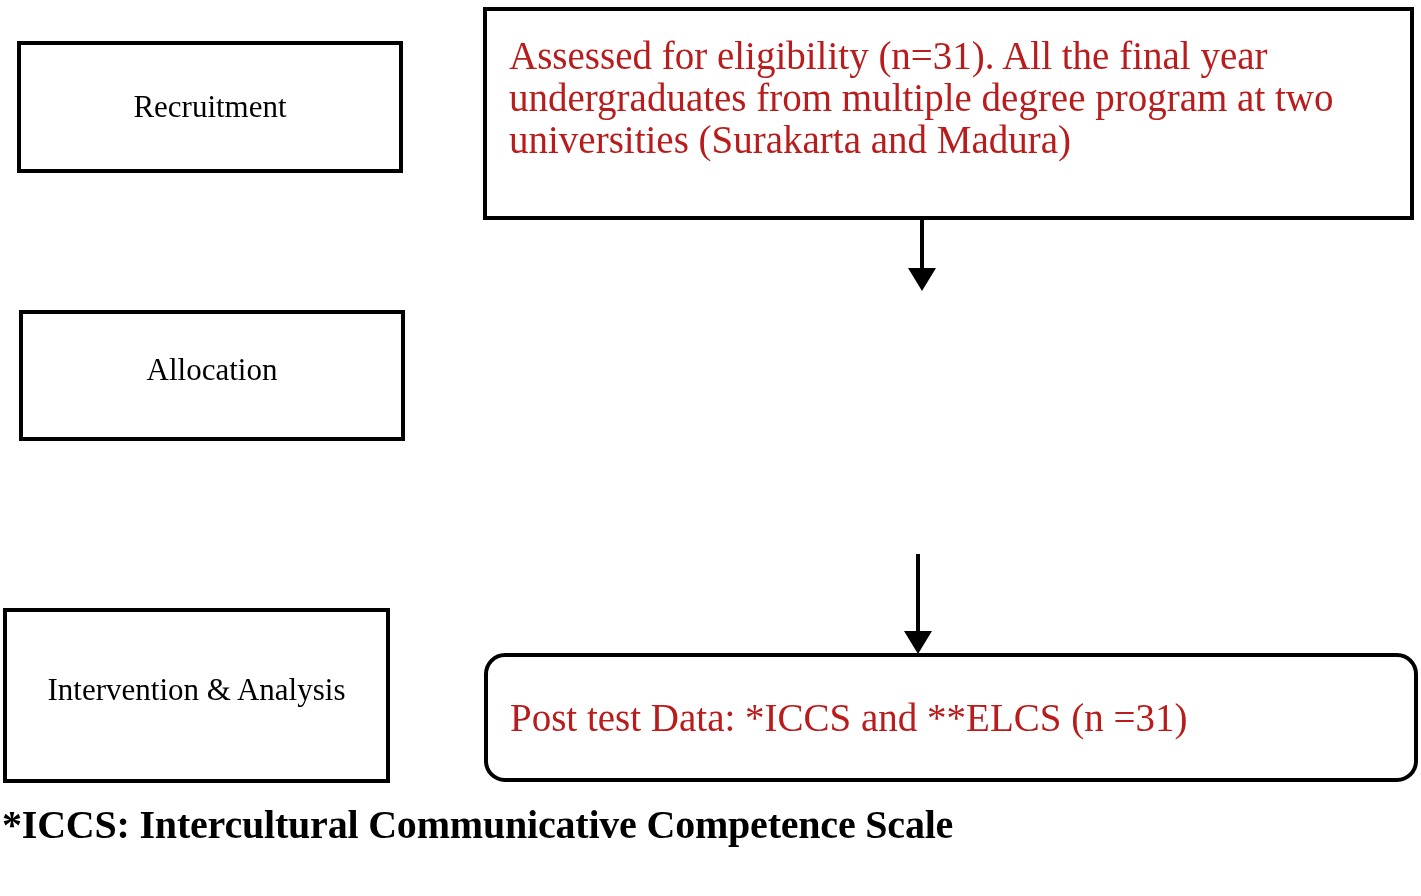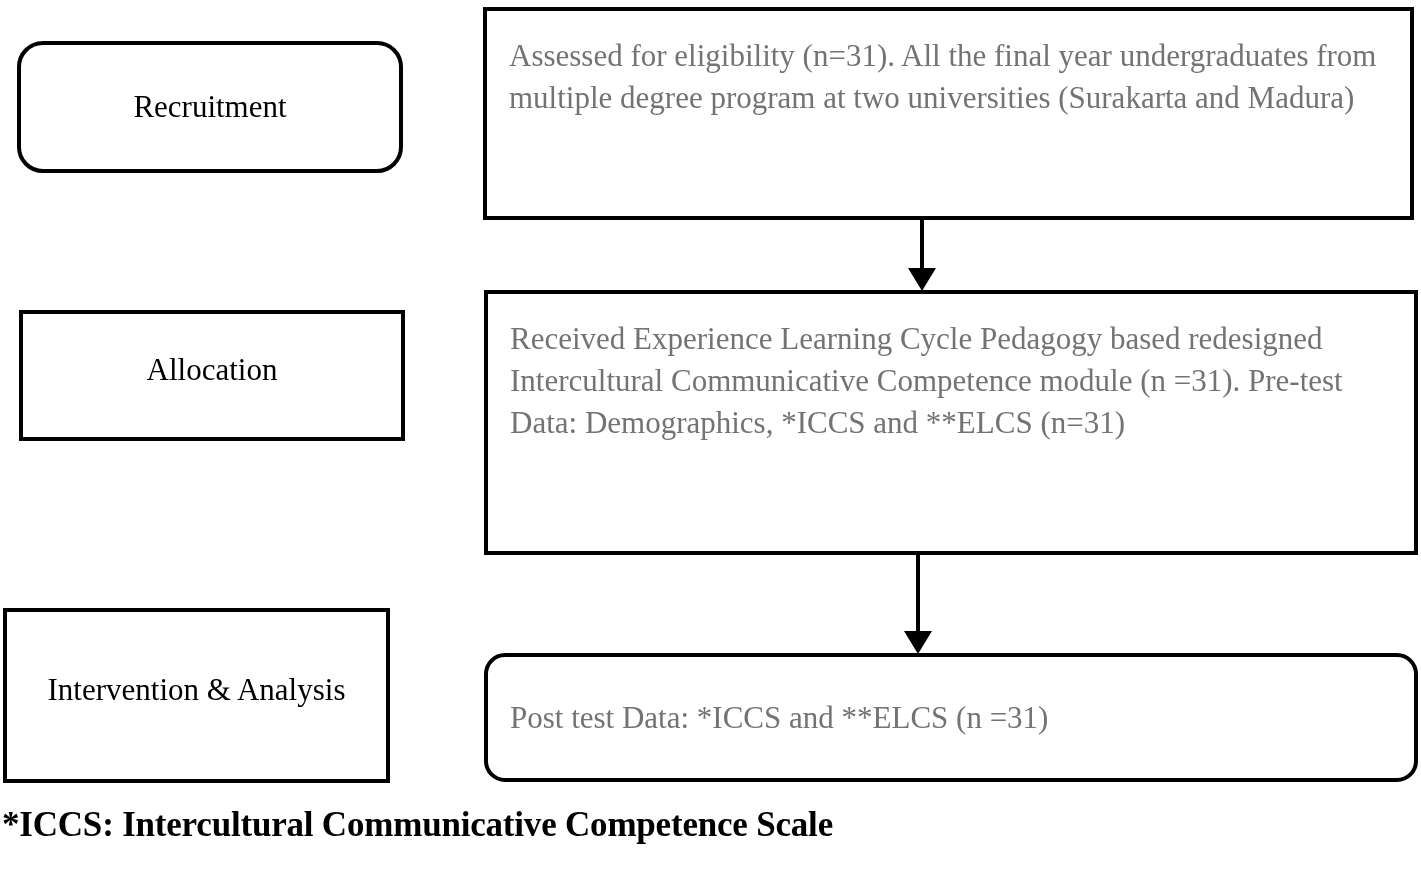--- a/index.html
+++ b/index.html
@@ -32,23 +32,23 @@
     font-size: 31px;
     line-height: 42px;
     color: #000000;
   }
 
   .detail-box {
     position: absolute;
     box-sizing: border-box;
     border: 4px solid #000000;
     background: #ffffff;
-    font-size: 31px;
+    font-size: 39px;
     line-height: 42px;
-    color: #737373;
+    color: #b91c1c;
   }
   .detail-box .detail-text {
     position: absolute;
     left: 22px;
     right: 14px;
     top: 24px;
     text-align: left;
   }
   .detail-box.centered-text .detail-text {
     top: 50%;
@@ -84,55 +84,52 @@
     height: 0;
     margin-left: -14px;
     border-left: 14px solid transparent;
     border-right: 14px solid transparent;
     border-top: 23px solid #000000;
   }
 
   .footnotes {
     position: absolute;
     left: 2px;
-    font-size: 35px;
+    font-size: 40px;
     line-height: 44px;
     letter-spacing: -0.2px;
     color: #000000;
   }
   .footnotes .footnote-line {
     display: block;
     white-space: nowrap;
     font-weight: 600;
   }
 </style>
 </head>
 <body>
 
 <div id="canvas">
 
-  <div class="stage-box" style="left:17px; top:41px; width:386px; height:132px;border-radius:26px;">
+  <div class="stage-box" style="left:17px; top:41px; width:386px; height:132px;">
     <span class="stage-label">Recruitment</span>
   </div>
 
   <div class="stage-box nudge-up" style="left:19px; top:310px; width:386px; height:131px;">
     <span class="stage-label">Allocation</span>
   </div>
 
   <div class="stage-box nudge-up" style="left:3px; top:608px; width:387px; height:175px; line-height:45px;">
     <span class="stage-label">Intervention &amp; Analysis</span>
   </div>
 
   <div class="detail-box" style="left:483px; top:7px; width:931px; height:213px;">
     <span class="detail-text">Assessed for eligibility (n=31). All the final year undergraduates from multiple degree program at two universities (Surakarta and Madura)</span>
   </div>
 
-  <div class="detail-box" style="left:484px; top:290px; width:934px; height:265px;">
-    <span class="detail-text">Received Experience Learning Cycle Pedagogy based redesigned Intercultural Communicative Competence module (n =31). Pre-test Data: Demographics, *ICCS and **ELCS (n=31)</span>
-  </div>
 
   <div class="detail-box centered-text" style="left:484px; top:653px; width:934px; height:129px;border-radius:21px;">
     <span class="detail-text">Post test Data: *ICCS and **ELCS (n =31)</span>
   </div>
 
   <div class="connector" style="left:906px; top:220px; width:32px; height:71px;">
     <span class="shaft" style="height:49px;"></span>
     <span class="head" style="top:48px;"></span>
   </div>
 

